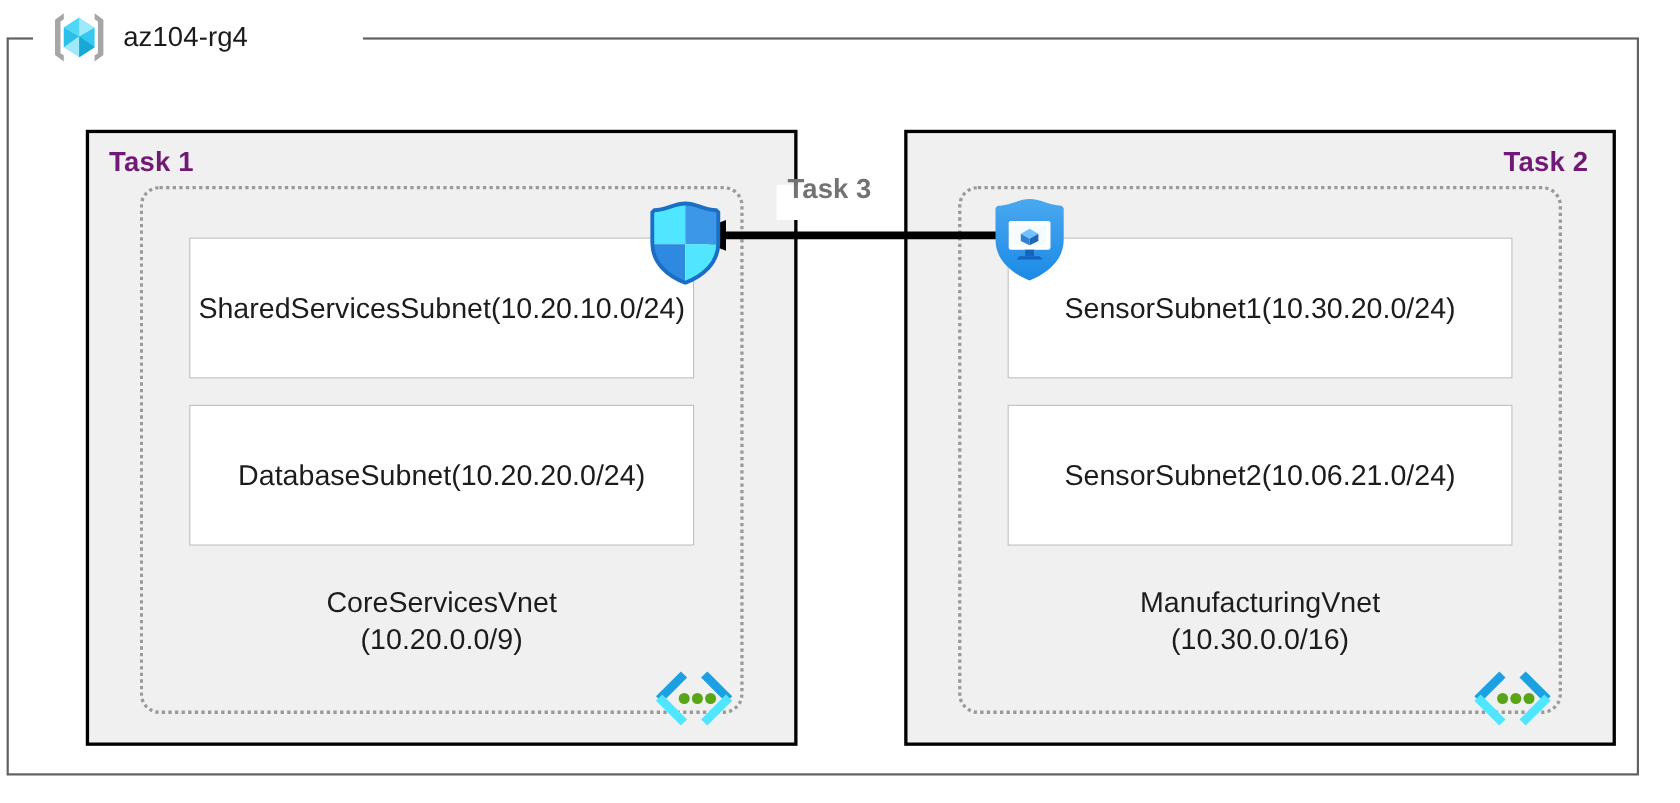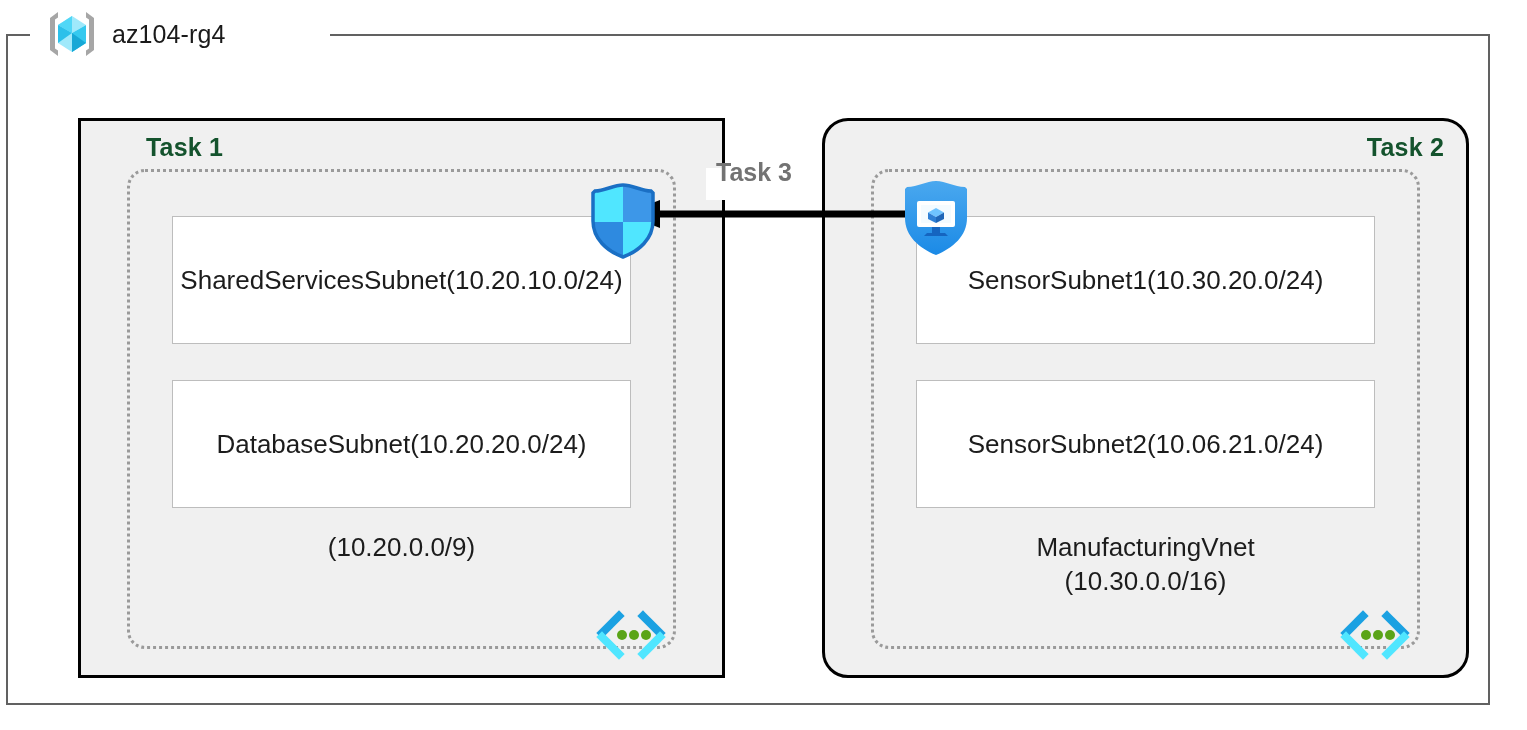--- a/index.html
+++ b/index.html
@@ -75,31 +75,29 @@
     left: 78px;
     top: 118px;
     width: 647px;
     height: 560px;
   }
   #task2-panel {
     left: 822px;
     top: 118px;
     width: 647px;
     height: 560px;
-    border-radius: 26px;
   }
   .task-label {
     position: absolute;
     top: 12px;
     font-size: 25px;
     font-weight: bold;
-    color: #14532d;
+    color: #701a75;
     letter-spacing: 0.2px;
     white-space: nowrap;
-    margin-left: 47px;
   }
   .task-label.left  { left: 18px; }
   .task-label.right { right: 22px; }
 
   
   .vnet-box {
     position: absolute;
     left: 46px;
     top: 48px;
     right: 46px;
@@ -118,21 +116,21 @@
     height: 128px;
     background: #ffffff;
     border: 1px solid #bdbdbd;
     box-sizing: border-box;
     display: flex;
     flex-direction: row;
     align-items: center;
     justify-content: center;
   }
   .subnet-box.first  { top: 44px; }
-  .subnet-box.second { top: 196px; margin-top: 12px; }
+  .subnet-box.second { top: 196px; }
   .subnet-name, .subnet-cidr {
     font-size: 26px;
     color: #1c1c1c;
     line-height: 1.32;
     white-space: nowrap;
   }
 
   
   .vnet-caption {
     position: absolute;
@@ -232,20 +230,21 @@
         <div class="subnet-name">SharedServicesSubnet</div>
         <div class="subnet-cidr">(10.20.10.0/24)</div>
       </div>
 
       <div class="subnet-box second">
         <div class="subnet-name">DatabaseSubnet</div>
         <div class="subnet-cidr">(10.20.20.0/24)</div>
       </div>
 
       <div class="vnet-caption">
+        <div class="vnet-name">CoreServicesVnet</div>
         <div class="vnet-cidr">(10.20.0.0/9)</div>
       </div>
 
       <span class="vnet-glyph">
         <svg viewBox="0 0 72 50" width="72" height="50" xmlns="http://www.w3.org/2000/svg">
           <g stroke-linecap="square" fill="none" stroke-width="8">
             <path d="M24 6 L7 23" stroke="#1ba1e2"></path>
             <path d="M7 27 L24 44" stroke="#50e6ff"></path>
             <path d="M48 6 L65 23" stroke="#1ba1e2"></path>
             <path d="M65 27 L48 44" stroke="#50e6ff"></path>

